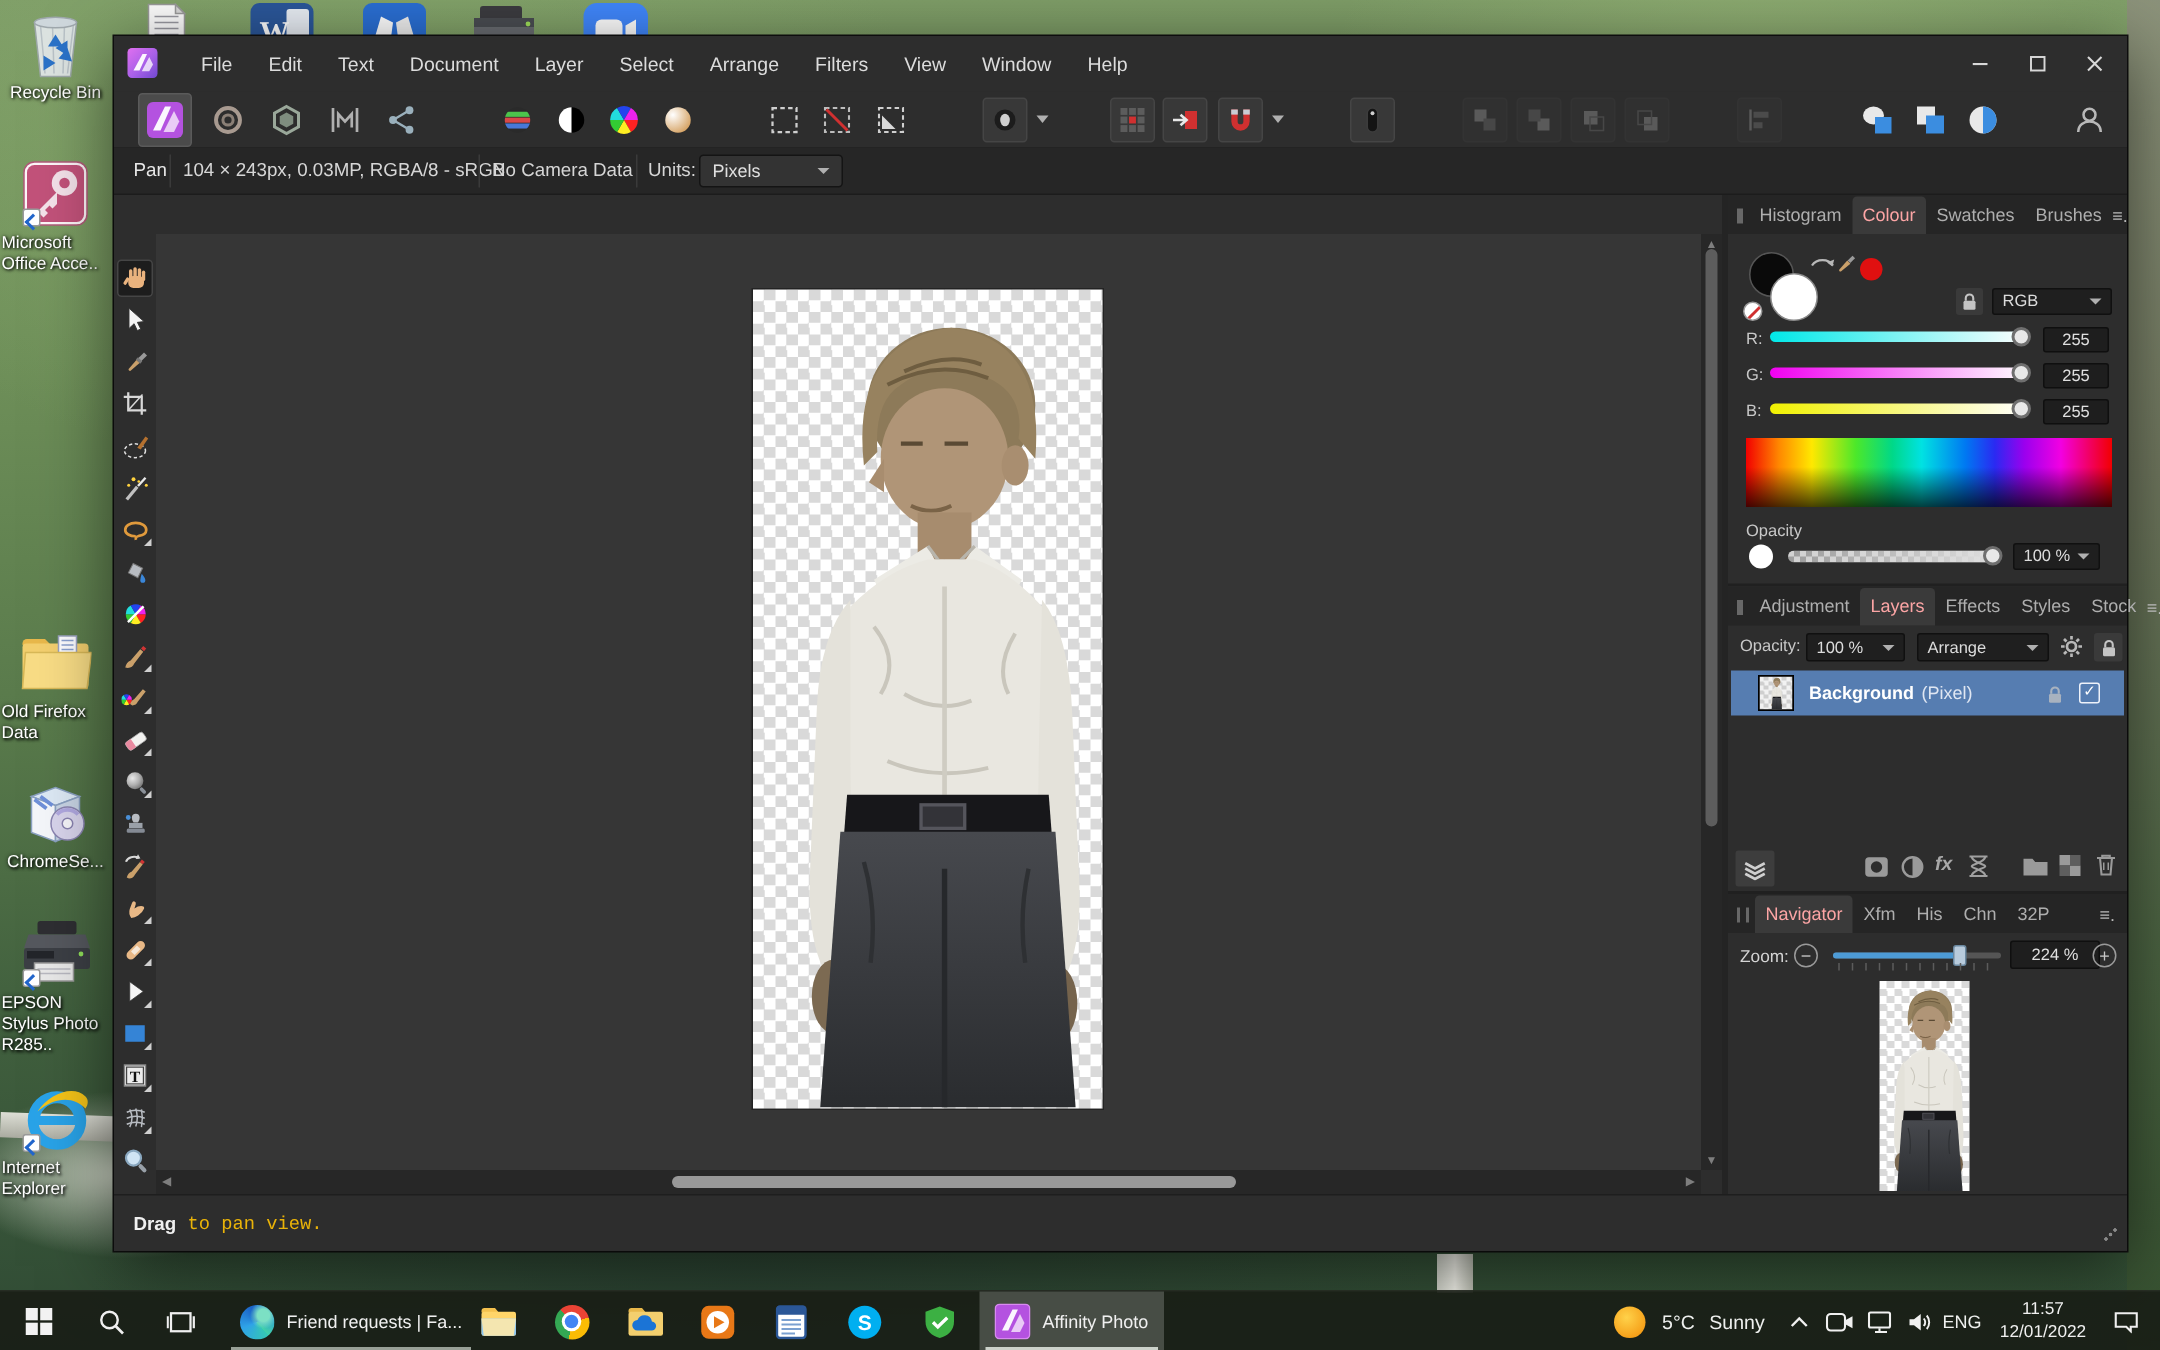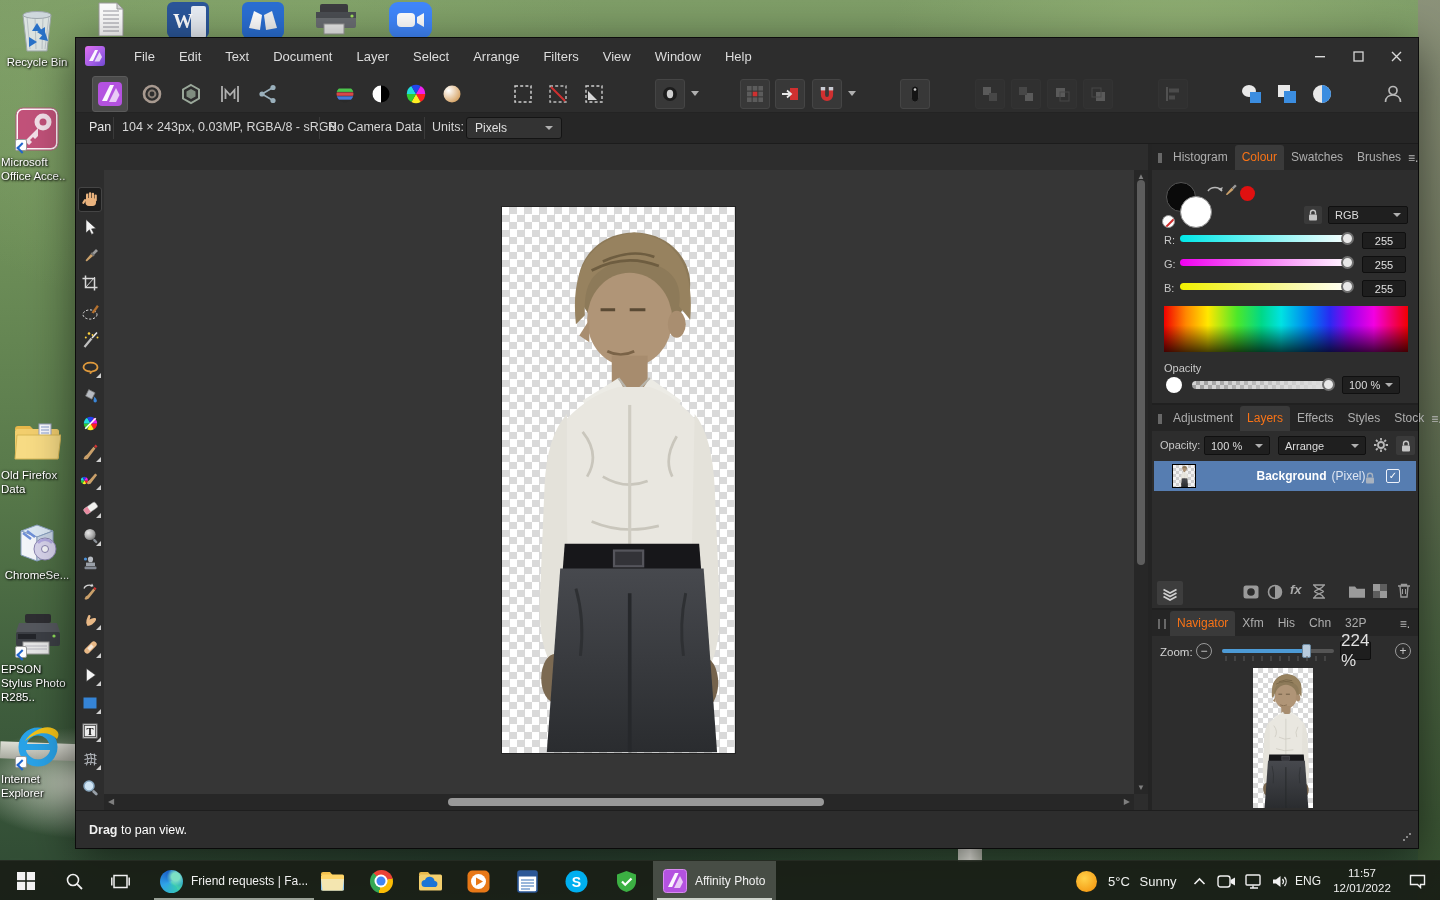--- a/index.html
+++ b/index.html
@@ -30,21 +30,21 @@
   .dicon { position:absolute; left:1px; width:72px; display:flex; flex-direction:column; align-items:center; gap:3px; z-index:1; }
   .dicon .glyph { width:48px; height:48px; position:relative; display:flex; align-items:center; justify-content:center; }
   .dicon .lbl { color:#fff; font-size:11.5px; line-height:1.2; 
     text-shadow:1px 1px 2px rgba(0,0,0,.95), 0 0 3px rgba(0,0,0,.7); }
   .shortcut { position:absolute; left:2px; bottom:2px; width:12px; height:12px; background:#fff; border:1px solid #9a9a9a; border-radius:2px; }
   .shortcut:after { content:""; position:absolute; left:2px; top:4px; width:6px; height:6px;
     border-left:2px solid #2266cc; border-bottom:2px solid #2266cc; transform:rotate(45deg); }
   .topicon { position:absolute; top:2px; z-index:1; }
 
   
-  .window { position:absolute; left:76px; top:38px; width:1342px; height:810px; background:#2d2d2d;
+  .window { position:absolute; left:76px; top:24px; width:1342px; height:810px; background:#2d2d2d;
     box-shadow:0 10px 44px rgba(0,0,0,.55), 0 0 0 1px #101010; z-index:10; }
 
   .menubar { position:absolute; left:0; top:0; width:100%; height:37px; background:#2d2d2d; display:flex; align-items:center; }
   .applogo { position:absolute; left:9px; top:8px; width:20px; height:20px; border-radius:3px;
     background:linear-gradient(135deg,#e070f0 0%,#a860e8 55%,#7048d0 100%); }
   .applogo svg { position:absolute; inset:0; }
   .menuitems { position:absolute; left:46px; top:0; height:37px; display:flex; align-items:center; }
   .menuitem { padding:0 12px; font-size:13px; color:#dcdcdc; }
   .wctrls { position:absolute; right:8px; top:5px; display:flex; gap:10px; }
   .wbtn { width:28px; height:26px; display:flex; align-items:center; justify-content:center; color:#d8d8d8; font-size:14px; }
@@ -86,33 +86,33 @@
   .vscroll { position:absolute; left:1058px; top:132px; width:14px; height:624px; background:#272727; }
   .vthumb { position:absolute; left:3px; top:10px; width:8px; height:385px; background:#5d5d5d; border-radius:4px; }
   .sarrow { color:#7e7e7e; font-size:8px; position:absolute; left:3px; }
   .hscroll { position:absolute; left:28px; top:756px; width:1030px; height:16px; background:#272727; }
   .hthumb { position:absolute; left:344px; top:4px; width:376px; height:8px; background:#989898; border-radius:4px; }
   .coldiv { position:absolute; left:1072px; top:106px; width:4px; height:666px; background:#242424; }
 
   .statusbar { position:absolute; left:0; top:772px; width:100%; height:38px; background:#2d2d2d; border-top:1px solid #1e1e1e;
     display:flex; align-items:center; font-size:12.5px; }
   .statusbar .b { color:#f0f0f0; font-weight:bold; margin-left:13px; }
-  .statusbar .r { color:#ffffff; white-space:pre; }
+  .statusbar .r { color:#eab308; white-space:pre;font-family:Liberation Mono, monospace; }
   .grip { position:absolute; right:6px; bottom:6px; width:10px; height:10px;
     background:radial-gradient(circle at 2px 8px,#888 1px,transparent 1.4px),
                radial-gradient(circle at 5px 5px,#888 1px,transparent 1.4px),
                radial-gradient(circle at 8px 2px,#888 1px,transparent 1.4px); }
 
   
   .rightcol { position:absolute; left:1076px; top:106px; width:266px; height:666px; background:#2d2d2d;text-decoration:underline; }
   .panel { position:absolute; left:0; width:266px; background:#2d2d2d; }
   .ptabs { position:absolute; left:0; top:0; width:100%; height:26px; background:#252525; display:flex; align-items:flex-end; }
   .pgrip { width:8px; margin:0 4px 7px 6px; height:10px; border-left:2px solid #686868; border-right:2px solid #686868; }
   .ptab { font-size:12px; color:#aeaeae; padding:5px 7px 6px; }
-  .ptab.active { background:#3a3a3a; color:#f97316; border-radius:3px 3px 0 0;margin-top:20px; }
+  .ptab.active { background:#3a3a3a; color:#fca5a5; border-radius:3px 3px 0 0;margin-top:20px; }
   .pmenu { margin-left:auto; margin-right:8px; margin-bottom:5px; color:#b8b8b8; font-size:12px; letter-spacing:0; }
 
   .ddl { background:#1f1f1f; border:1px solid #101010; border-radius:2px; display:flex; align-items:center;
     font-size:11px; color:#dcdcdc; padding:0 6px; position:absolute; }
   .ddl .caret { margin-left:auto; }
   .caret { width:0; height:0; border-left:4px solid transparent; border-right:4px solid transparent; border-top:4px solid #b0b0b0; }
 
   .srow-label { position:absolute; font-size:11px; color:#c8c8c8; }
   .strack { position:absolute; height:7px; border-radius:3.5px; width:172px; left:28px; }
   .shandle { position:absolute; width:13px; height:13px; border-radius:50%; background:#e8e8e8; border:2px solid #6f6f6f; }
@@ -120,21 +120,21 @@
     color:#e0e0e0; font-size:11px; display:flex; align-items:center; justify-content:center; }
 
   .spectrum { position:absolute; left:12px; top:162px; width:244px; height:46px;
     background:linear-gradient(to bottom, rgba(0,0,0,0) 42%, rgba(0,0,0,.72)),
       linear-gradient(to right,#f20000,#ff8800 9%,#ffe800 18%,#4ce82a 30%,#00d888 40%,#00e2e2 48%,#0078f2 60%,#2a2af2 68%,#9a00ee 76%,#f200e2 86%,#f20060 94%,#f20000); }
 
   .opac-track { position:absolute; left:40px; top:237px; width:138px; height:8px; border-radius:4px; overflow:hidden;
     background-image:linear-gradient(to right, rgba(210,210,210,0), #dedede),
       conic-gradient(#9c9c9c 25%,#d2d2d2 0 50%,#9c9c9c 0 75%,#d2d2d2 0); background-size:100% 100%, 8px 8px; }
 
-  .layerrow { position:absolute; left:2px; top:56px; width:262px; height:30px; background:#567db1; display:flex; align-items:center;justify-content:center; }
+  .layerrow { position:absolute; left:2px; top:56px; width:262px; height:30px; background:#567db1; display:flex; align-items:center; }
   .lthumb { position:absolute; left:18px; top:3px; width:24px; height:24px; background:#101010;
     background-image:conic-gradient(#cfcfcf 25%,#f2f2f2 0 50%,#cfcfcf 0 75%,#f2f2f2 0); background-size:6px 6px;
     border:1px solid #000; }
   .lname { margin-left:52px; font-size:12px; color:#fff; font-weight:bold; }
   .ltype { margin-left:5px; font-size:12px; color:#dfe6f2; }
   .lcheck { position:absolute; left:232px; top:8px; width:14px; height:14px; border:1.6px solid #eef2fa; border-radius:2px;
     color:#fff; font-size:10px; line-height:12px; text-align:center; }
 
   .pbicon { position:absolute; display:flex; align-items:center; justify-content:center; }
 
@@ -983,21 +983,21 @@
         <span class="srow-label" style="left:8px;top:36px;font-size:11.5px;color:#d4d4d4">Zoom:</span>
         <span class="zbtn" style="left:44px;top:33px">−</span>
         <span class="abs" style="left:70px;top:39px;width:112px;height:4px;background:#555;border-radius:2px"></span>
         <span class="abs" style="left:70px;top:39px;width:84px;height:4px;background:#4d9bd6;border-radius:2px"></span>
         <span class="abs" style="left:150px;top:34px;width:9px;height:14px;background:#b8cbdc;border:1px solid #6a88a0;border-radius:2px"></span>
         <svg class="abs" style="left:72px;top:46px" width="110" height="6">
             <g stroke="#5c5c5c">
               <path d="M2 0 v5 M11 0 v5 M20 0 v5 M29 0 v5 M38 0 v5 M47 0 v5 M56 0 v5 M65 0 v5 M74 0 v5 M83 0 v5 M92 0 v5 M101 0 v5"></path>
             </g>
           </svg>
-        <span class="abs" style="left:188px;top:31px;width:31px;height:19px;background:#1e1e1e;border:1px solid #0f0f0f;border-radius:2px;color:#e0e0e0;font-size:17px;display:flex;align-items:center;justify-content:center">224 %</span>
+        <span class="abs" style="left:188px;top:31px;width:60px;height:19px;background:#1e1e1e;border:1px solid #0f0f0f;border-radius:2px;color:#e0e0e0;font-size:11px;display:flex;align-items:center;justify-content:center">224 %</span>
         <span class="zbtn" style="left:243px;top:33px">+</span>
         <div class="navthumb">
           <svg viewBox="0 0 104 243">
               <use href="#boy"></use>
             </svg>
         </div>
       </div>
     </div>
   </div>
 

